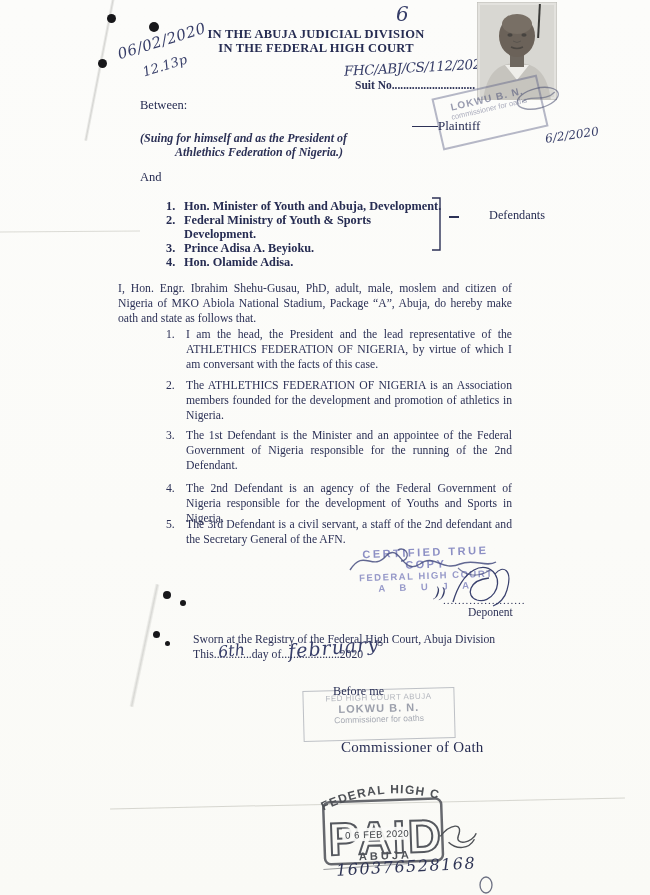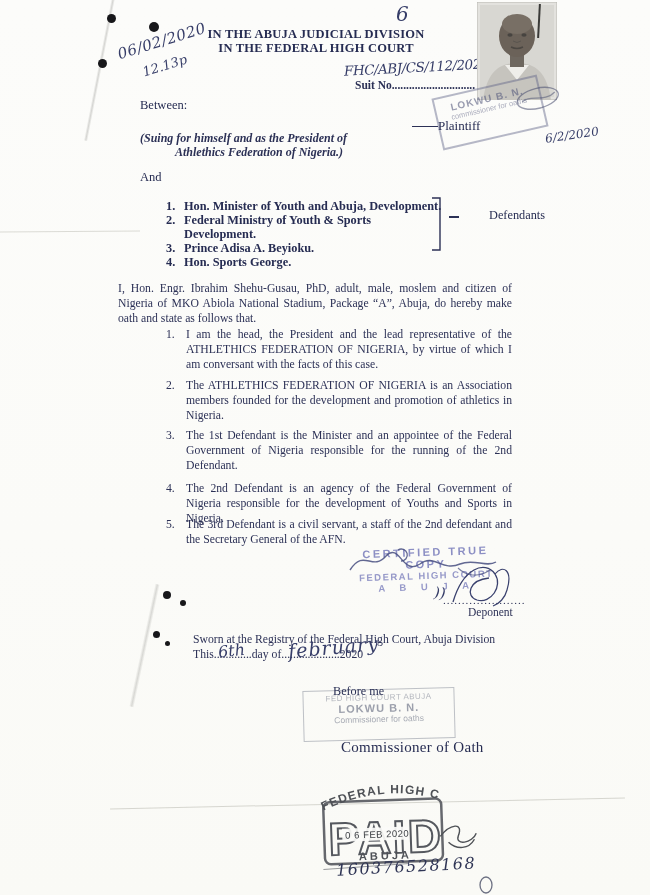--- a/index.html
+++ b/index.html
@@ -101,21 +101,21 @@
     <div class="def-row">
       <span class="def-num">2.</span>
       <span>Federal Ministry of Youth &amp; Sports Development.</span>
     </div>
     <div class="def-row">
       <span class="def-num">3.</span>
       <span>Prince Adisa A. Beyioku.</span>
     </div>
     <div class="def-row">
       <span class="def-num">4.</span>
-      <span>Hon. Sports George.</span>
+      <span>Hon. Olamide Adisa.</span>
     </div>
   </div>
   <svg class="abs" style="left:430px;top:196px;" width="14" height="56" viewBox="0 0 14 56" xmlns="http://www.w3.org/2000/svg">
     <path d="M2,2 H10 V54 H2" fill="none" stroke="#2c3156" stroke-width="1.4"></path>
   </svg>
   <div class="abs" style="left:449px;top:216px;width:10px;height:1.5px;background:#2c3156;"></div>
   <div class="abs b" style="left:489px;top:208px;font-size:12.3px;color:#262c52;">Defendants</div>
 
   <div class="abs" style="left:118px;top:281px;width:394px;font-size:11.7px;line-height:15px;text-align:justify;">I, Hon. Engr. Ibrahim Shehu-Gusau, PhD, adult, male, moslem and citizen of Nigeria of  MKO Abiola National Stadium, Package “A”, Abuja, do hereby make oath and state as follows that.</div>
 

